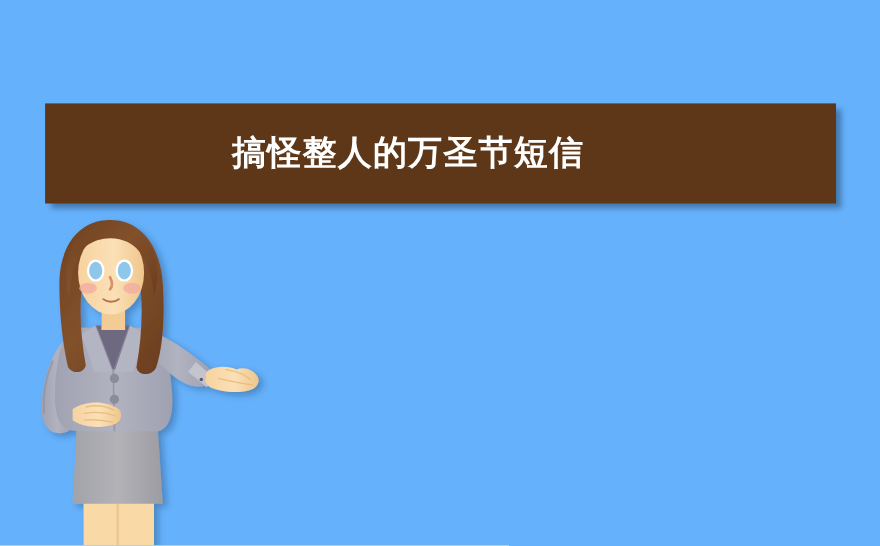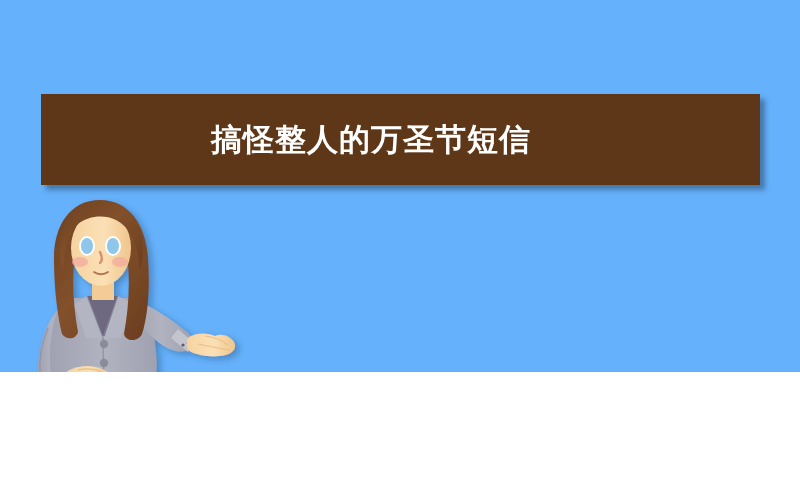--- a/index.html
+++ b/index.html
@@ -10,21 +10,21 @@
   body {
     width: 800px;
     height: 496px;
     overflow: hidden;
     font-family: "Liberation Sans", "DejaVu Sans", sans-serif;
   }
 
   #page {
     position: relative;
     width: 800px;
-    height: 372px;
+    height: 496px;
     background: #66B1FB;
     overflow: hidden;
   }
 
   
   #title-banner {
     position: absolute;
     left: 41px;
     top: 94px;
     width: 719px;

